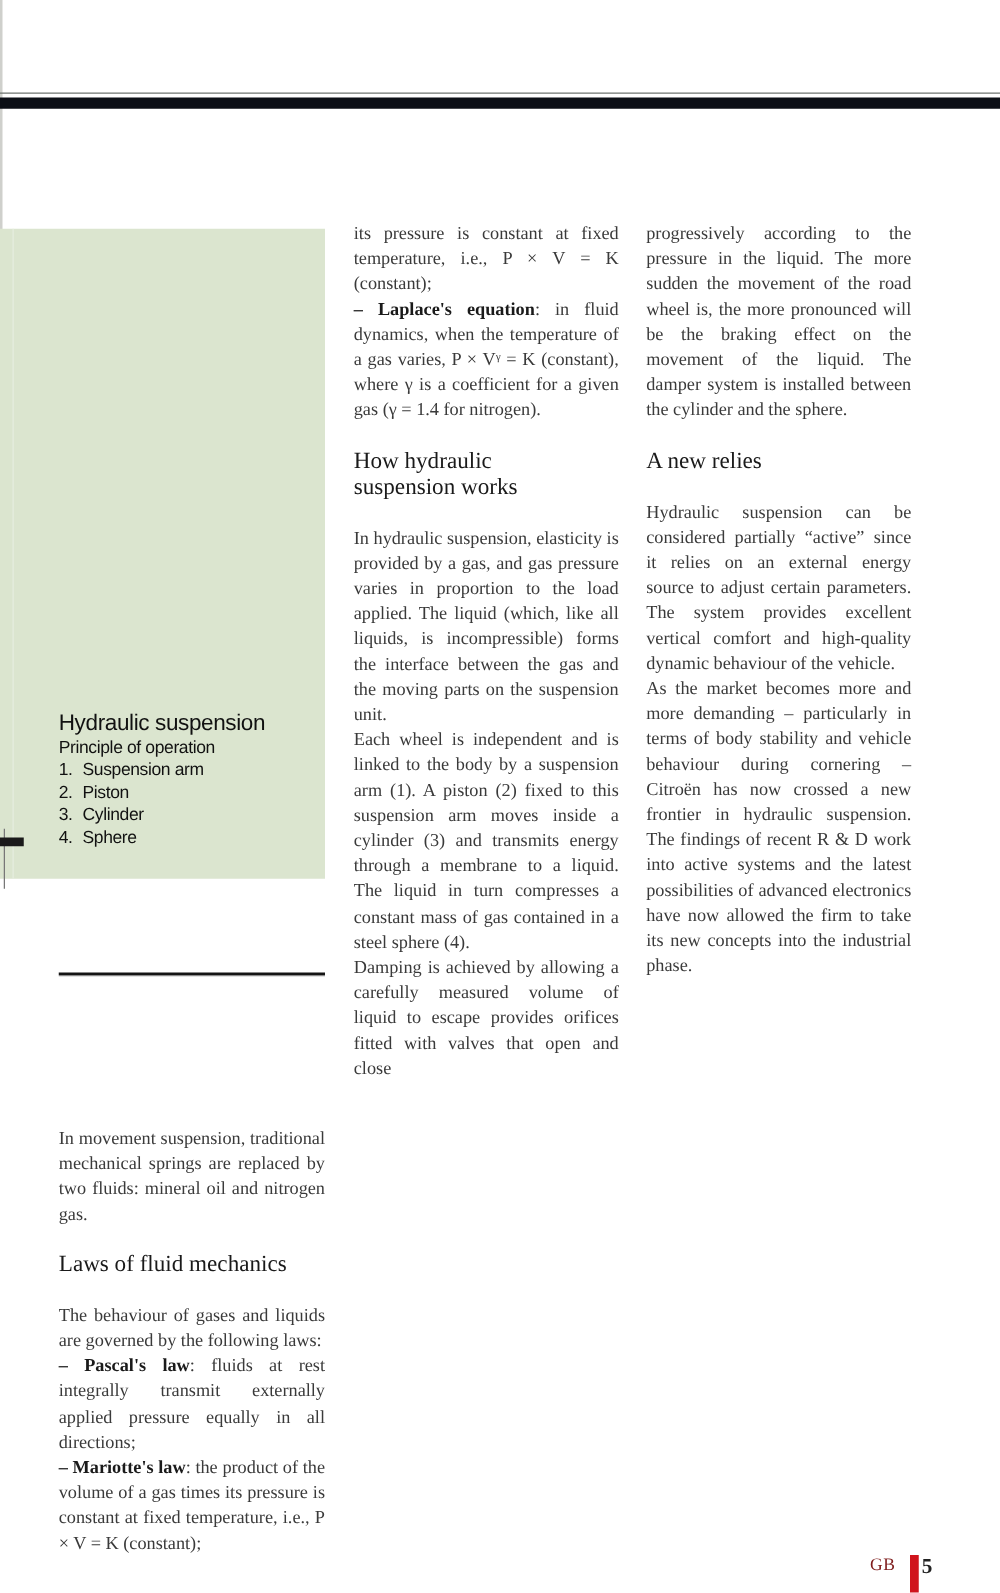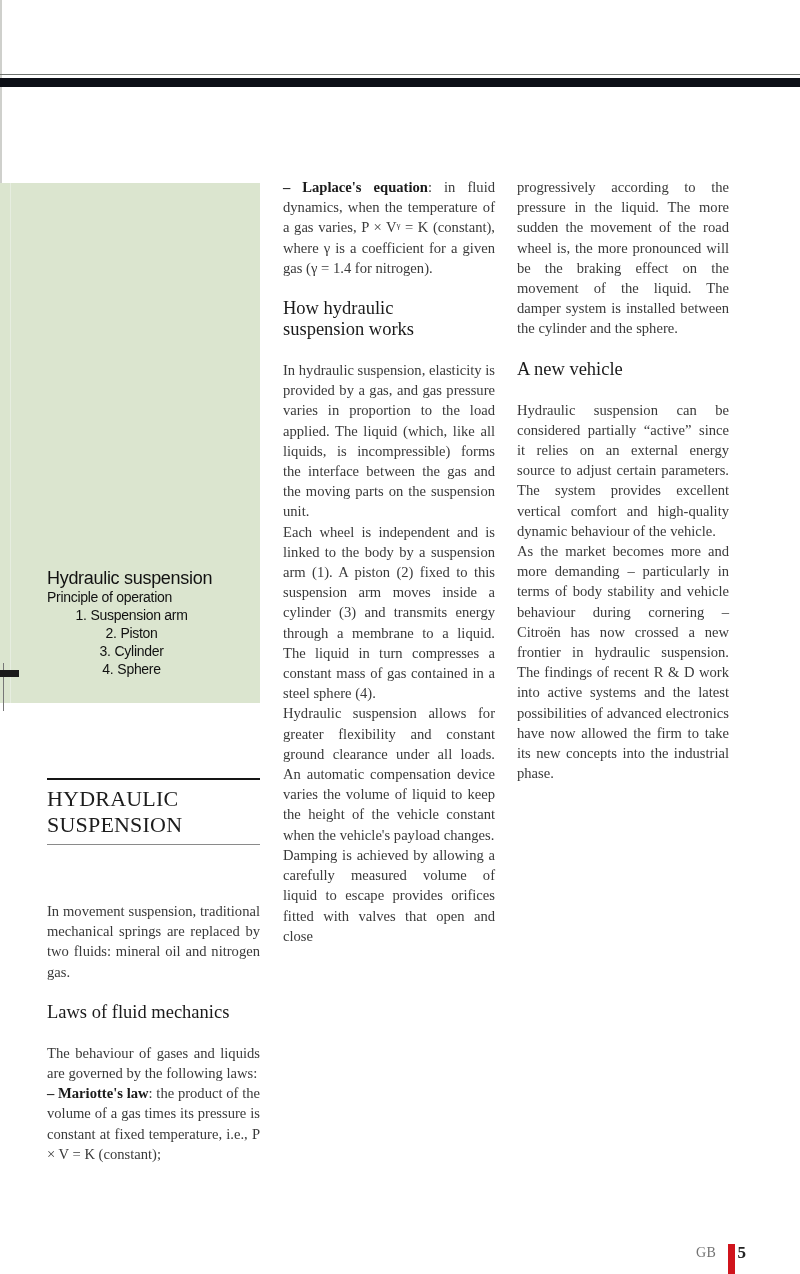--- a/index.html
+++ b/index.html
@@ -27,21 +27,21 @@
     position: absolute; left: 10px; top: 0; width: 1px; height: 100%; background: #e6ede0;
   }
   .figure-caption {
     position: absolute; left: 47px; top: 567px;
     font-family: "Liberation Sans", sans-serif; color: #111;
     letter-spacing: -0.3px;
   }
   .figure-caption .cap-title { font-size: 18px; line-height: 22px; }
   .figure-caption .cap-sub { font-size: 14px; line-height: 17px; }
   .figure-caption ol { list-style: none; margin: 0; padding: 0; }
-  .figure-caption li { font-size: 14px; line-height: 18px; text-align: center; }
+  .figure-caption li { font-size: 14px; line-height: 18px; }
   .figure-caption li .num { display: inline-block; width: 19px; }
   .pointer-mark {
     position: absolute; left: 0; top: 670px; width: 19px; height: 7px; background: #1a1a1a;
   }
   .pointer-line {
     position: absolute; left: 3px; top: 663px; width: 1px; height: 48px; background: #777;
   }
 
   .section-head {
     position: absolute; left: 47px; top: 778px; width: 213px;
@@ -64,21 +64,21 @@
   .col b { color: #1a1a1a; }
   .col1 { left: 47px; top: 901px; width: 213px; }
   .col2 { left: 283px; top: 177px; width: 212px; }
   .col3 { left: 517px; top: 177px; width: 212px; }
   .gap-h { height: 20px; }
 
   .folio {
     position: absolute; left: 696px; top: 1244px; height: 30px;
     display: flex; align-items: flex-start;
   }
-  .folio .lang { font-size: 14px; color: #737373; margin-right: 12px; margin-top: 1px; letter-spacing: 0.5px; }
+  .folio .lang { font-size: 14px; color: #7f1d1d; margin-right: 12px; margin-top: 1px; letter-spacing: 0.5px; }
   .folio .redbar { width: 7px; height: 30px; background: #d0141c; margin-right: 2px; }
   .folio .pagenum { font-size: 17px; font-weight: bold; color: #222; line-height: 18px; }
 </style>
 </head>
 <body>
 
 <div class="page-left-edge"></div>
 <div class="rule-thin"></div>
 <div class="rule-thick"></div>
 
@@ -94,51 +94,48 @@
   <ol>
     <li><span class="num">1.</span><span>Suspension arm</span></li>
     <li><span class="num">2.</span><span>Piston</span></li>
     <li><span class="num">3.</span><span>Cylinder</span></li>
     <li><span class="num">4.</span><span>Sphere</span></li>
   </ol>
 </div>
 
 <div class="section-head">
   <div class="top-line"></div>
-  <h1>
-    <span>HYDRAULIC</span><br>
-    <span>SUSPENSION</span>
-  </h1>
   <div class="bottom-line"></div>
 </div>
 
 <div class="col col1">
   <p>In movement suspension, tradi­tional mechanical springs are replaced by two fluids: mi­neral oil and nitrogen gas.</p>
   <div class="gap-h"></div>
   <h2>Laws of fluid mechanics</h2>
   <div class="gap-h"></div>
   <p>The behaviour of gases and liquids are governed by the fol­lowing laws:</p>
+  <p><b>– Pascal's law</b><span>: fluids at rest integrally transmit externally applied pressure equally in all directions;</span></p>
   <p><b>– Mariotte's law</b><span>: the product of the volume of a gas times its pressure is constant at fixed temperature, i.e., P × V = K (constant);</span></p>
 </div>
 
 <div class="col col2">
+  <p>its pressure is constant at fixed temperature, i.e., P × V = K (constant);</p>
   <p><b>– Laplace's equation</b><span>: in fluid dynamics, when the tempera­ture of a gas varies, P × Vᵞ = K (constant), where γ is a coefficient for a given gas (γ = 1.4 for nitrogen).</span></p>
   <div class="gap-h"></div>
   <h2><span>How hydraulic</span><br><span>suspension works</span></h2>
   <div class="gap-h"></div>
   <p>In hydraulic suspension, elas­ticity is provided by a gas, and gas pressure varies in propor­tion to the load applied. The liquid (which, like all liquids, is incompressible) forms the interface between the gas and the moving parts on the sus­pension unit.</p>
   <p>Each wheel is independent and is linked to the body by a suspension arm (1). A piston (2) fixed to this suspension arm moves inside a cylinder (3) and transmits energy through a membrane to a liq­uid. The liquid in turn com­presses a constant mass of gas contained in a steel sphere (4).</p>
-  <p>Hydraulic suspension allows for greater flexibility and con­stant ground clearance under all loads. An automatic com­pensation device varies the volume of liquid to keep the height of the vehicle constant when the vehicle's payload changes.</p>
   <p>Damping is achieved by allow­ing a carefully measured vol­ume of liquid to escape provides orifices fitted with valves that open and close</p>
 </div>
 
 <div class="col col3">
   <p>progressively according to the pressure in the liquid. The more sudden the movement of the road wheel is, the more pronounced will be the brak­ing effect on the movement of the liquid. The damper system is installed between the cylin­der and the sphere.</p>
   <div class="gap-h"></div>
-  <h2>A new vehicle</h2>
+  <h2>A new relies</h2>
   <div class="gap-h"></div>
   <p>Hydraulic suspension can be considered partially “active” since it relies on an external energy source to adjust cer­tain parameters. The system provides excellent vertical comfort and high-quality dy­namic behaviour of the vehi­cle.</p>
   <p>As the market becomes more and more demanding – par­ticularly in terms of body sta­bility and vehicle behaviour during cornering – Citroën has now crossed a new fron­tier in hydraulic suspension. The findings of recent R &amp; D work into active systems and the latest possibilities of ad­vanced electronics have now allowed the firm to take its new concepts into the indus­trial phase.</p>
 </div>
 
 <div class="folio">
   <span class="lang">GB</span>
   <span class="redbar"></span>
   <span class="pagenum">5</span>
 </div>

